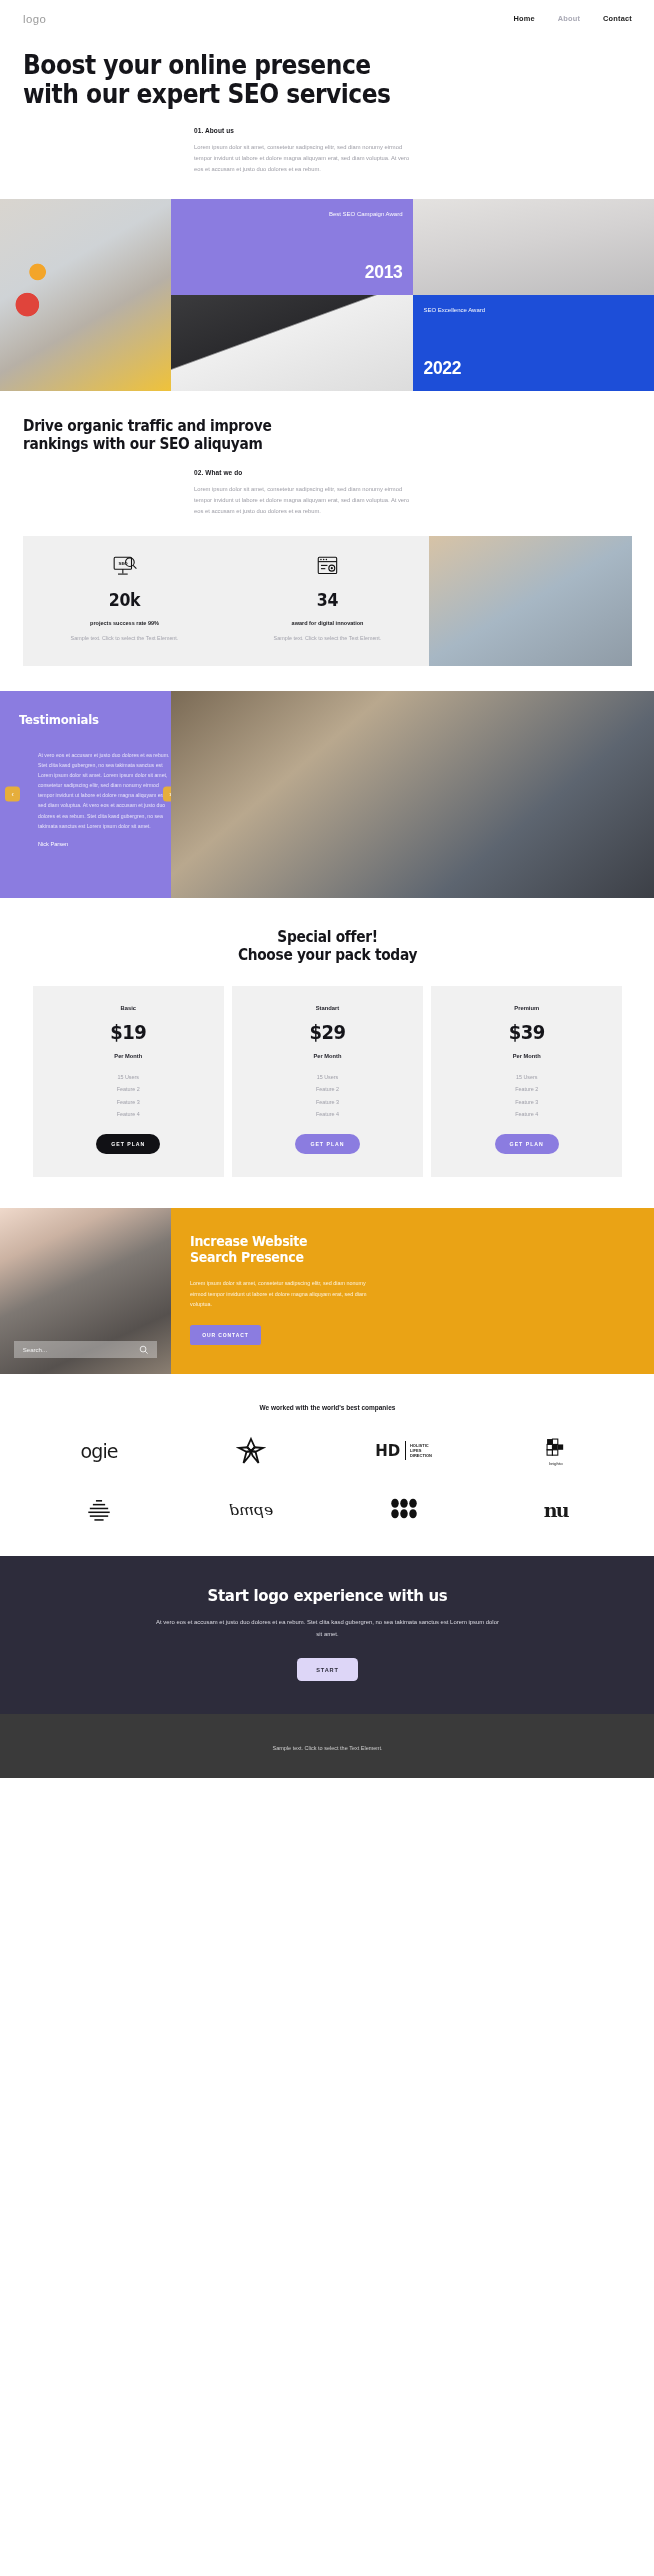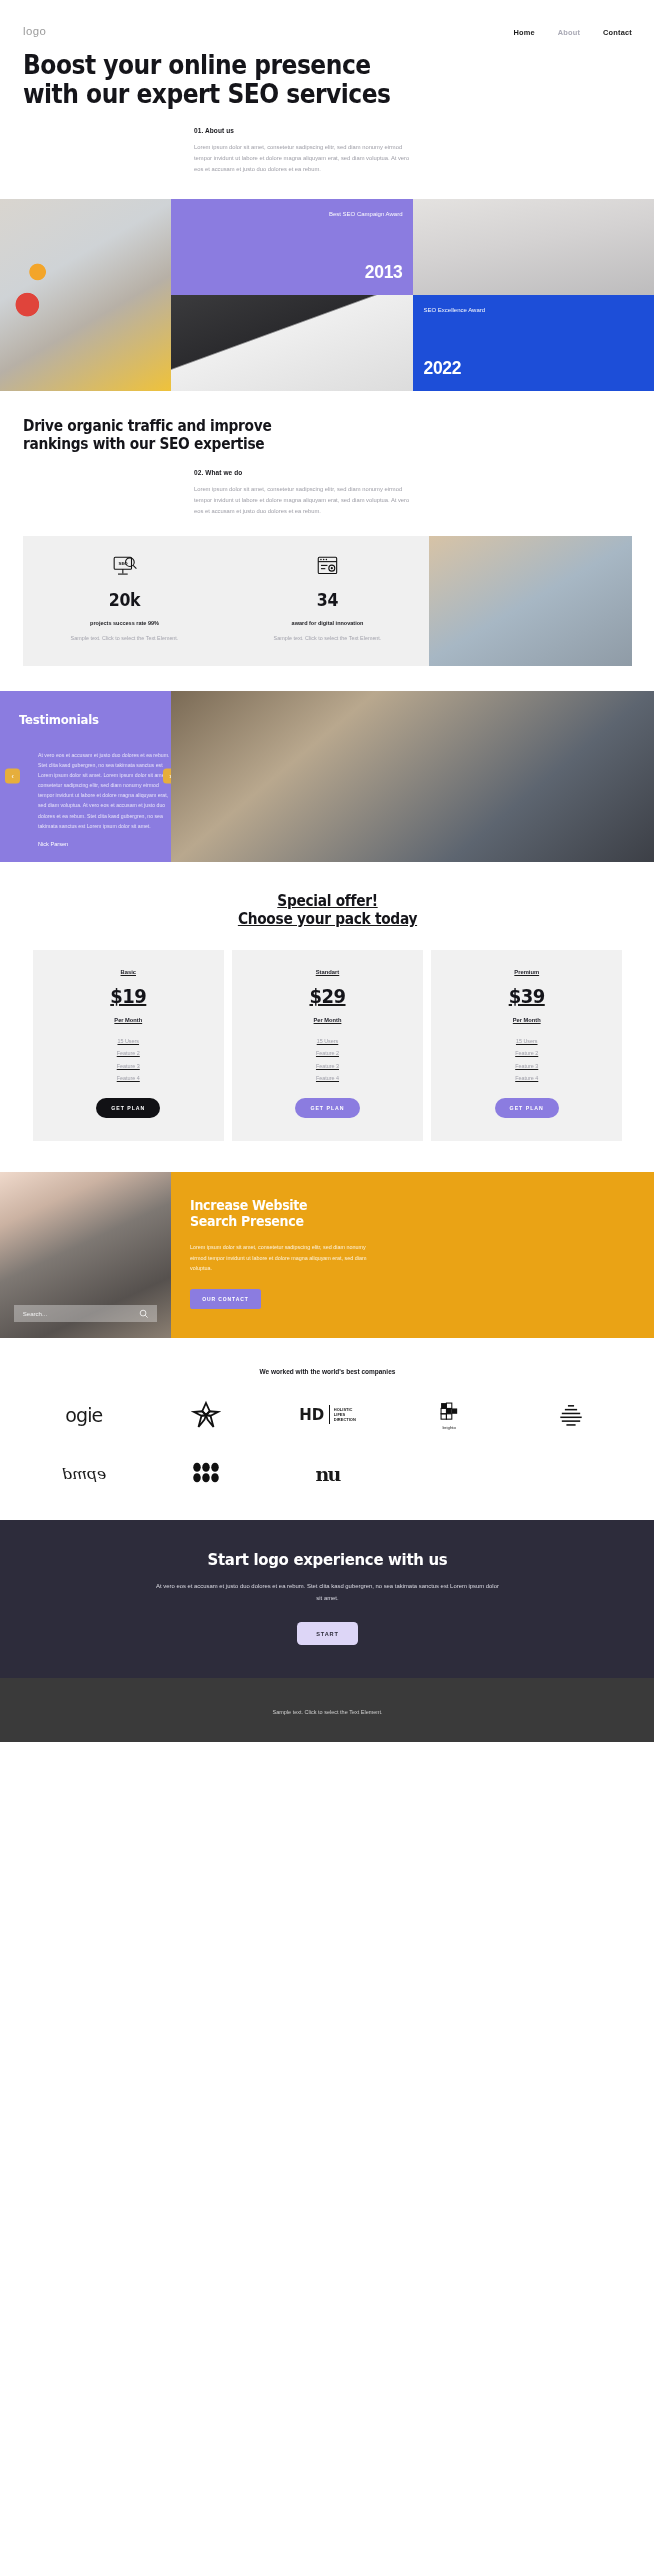--- a/index.html
+++ b/index.html
@@ -8,21 +8,21 @@
     font-family:"Liberation Sans", sans-serif;
     background:#ffffff;
     color:#1a1a1a;
     width:655px;
     overflow-x:hidden;
   }
   .page{width:655px;position:relative;}
 
   
   .site-header{
-    height:37px;display:flex;align-items:flex-end;justify-content:space-between;
+    height:37px;display:flex;align-items:center;justify-content:space-between;
     padding:0 23px;
   }
   .logo{font-size:11.4px;color:#9b9b9b;letter-spacing:0.4px;font-weight:400;}
   .nav{display:flex;gap:23px;}
   .nav-link{font-size:7.4px;font-weight:700;color:#1d1d1d;letter-spacing:0.2px;cursor:pointer;}
   .nav-link.muted{color:#a9a9b5;}
 
   
   .hero{padding:14px 23px 0;}
   .hero h1{
@@ -67,37 +67,37 @@
     display:flex;flex-direction:column;align-items:center;
   }
   .stat-icon{width:26px;height:23px;margin-bottom:12.2px;}
   .stat-num{font-family:"DejaVu Sans Condensed","Liberation Sans",sans-serif;
     font-size:17.5px;font-weight:700;color:#15151a;letter-spacing:-0.3px;}
   .stat-label{font-size:5.5px;font-weight:700;color:#1d1d22;margin-top:9.6px;}
   .stat-note{font-size:5.4px;color:#a3a3ad;margin-top:7.9px;line-height:1.75;max-width:114px;}
   .stat-photo{background:#cdbfae;position:relative;overflow:hidden;}
 
   
-  .testi{margin-top:24.5px;display:grid;grid-template-columns:171px 1fr;height:171px;}
+  .testi{margin-top:24.5px;display:grid;grid-template-columns:171px 1fr;height:207px;}
   .testi-left{background:#8b7ce0;padding:21px 17.5px 15.7px 19px;position:relative;color:#fff;overflow:hidden;}
   .testi-left h3{font-family:"DejaVu Sans Condensed","Liberation Sans",sans-serif;
     font-size:13px;font-weight:700;letter-spacing:-0.2px;}
   .testi-body{font-size:5.2px;line-height:1.95;color:#e7e3fa;margin-top:23px;margin-left:19px;width:138px;}
   .testi-name{font-size:5.6px;color:#ffffff;margin-top:10.5px;margin-left:19px;}
   .arrow{
     position:absolute;top:50%;transform:translateY(-50%);
     width:15px;height:15px;border-radius:3.5px;background:#e6ae3c;color:#fff;
     display:flex;align-items:center;justify-content:center;font-size:7px;cursor:pointer;
   }
   .arrow.left{left:5.2px;}
   .arrow.right{right:-7px;background:#e6ae3c;z-index:3;}
   .testi-right{position:relative;overflow:hidden;background:#6d665c;}
 
   
-  .pricing{padding:30px 33px 31px;text-align:center;text-decoration:underline;}
+  .pricing{padding:30px 33px 31px;text-align:center;}
   .pricing h2{
     font-family:"DejaVu Sans Condensed","Liberation Sans",sans-serif;
     font-size:15.3px;line-height:1.22;font-weight:700;letter-spacing:-0.3px;color:#15151a;
   }
   .plans{margin-top:21px;display:grid;grid-template-columns:1fr 1fr 1fr;gap:8.7px;}
   .plan{background:#f1f1f1;padding:19px 14px 23px;text-align:center;}
   .plan-name{font-size:5.8px;font-weight:700;color:#24242c;}
   .plan-price{font-family:"DejaVu Sans Condensed","Liberation Sans",sans-serif;
     font-size:20px;font-weight:700;color:#15151a;margin-top:8.7px;letter-spacing:-0.5px;}
   .plan-per{font-size:5.7px;font-weight:700;color:#24242c;margin-top:9.6px;}
@@ -129,21 +129,21 @@
   .contact-btn{
     margin-top:15.7px;background:#8b7ce0;color:#fff;border:0;border-radius:2.6px;
     padding:7px 12.2px;font-size:5px;font-weight:700;letter-spacing:0.9px;cursor:pointer;
     font-family:"Liberation Sans",sans-serif;
   }
 
   
   .partners{padding:30px 23px 30px;text-align:center;}
   .partners-title{font-size:6.5px;font-weight:700;color:#16161b;}
   .logo-grid{
-    margin-top:23px;display:grid;grid-template-columns:repeat(5,1fr);
+    margin-top:23px;display:grid;grid-template-columns:repeat(4,1fr);
     row-gap:26px;align-items:center;justify-items:center;
   }
   .brand{height:33px;display:flex;align-items:center;justify-content:center;}
 
   
   .cta{background:#2d2c3b;padding:30px 23px 33px;text-align:center;color:#fff;}
   .cta h2{font-family:"DejaVu Sans Condensed","Liberation Sans",sans-serif;
     font-size:16.6px;font-weight:700;letter-spacing:-0.3px;}
   .cta p{font-size:5.9px;line-height:1.95;color:#dcdce4;margin-top:12.2px;max-width:349px;margin-left:auto;margin-right:auto;}
   .cta-btn{
@@ -201,21 +201,21 @@
     <div class="cell">
       <div class="ph img-tablet"></div>
     </div>
     <div class="cell award orange">
       <div class="title">SEO Excellence Award</div>
       <div class="year">2022</div>
     </div>
   </div>
 
   <div class="sec2">
-    <h2>Drive organic traffic and improve rankings with our SEO expertise</h2>
+    <h2>Drive organic traffic and improve rankings with our SEO aliquyam</h2>
     <div class="sec2-sub">
       <div class="kicker">02. What we do</div>
       <div class="body-muted">Lorem ipsum dolor sit amet, consetetur sadipscing elitr, sed diam nonumy eirmod tempor invidunt ut labore et dolore magna aliquyam erat, sed diam voluptua. At vero eos et accusam et justo duo dolores et ea rebum.</div>
     </div>
 
     <div class="stats">
       <div class="stat-card">
         <svg class="stat-icon" viewBox="0 0 48 42">
           <rect x="4" y="4" width="32" height="22" rx="2" fill="none" stroke="#111" stroke-width="2"></rect>
           <text x="12" y="19" font-size="8" font-family="Liberation Sans, sans-serif" font-weight="700" fill="#111">SEO</text>

